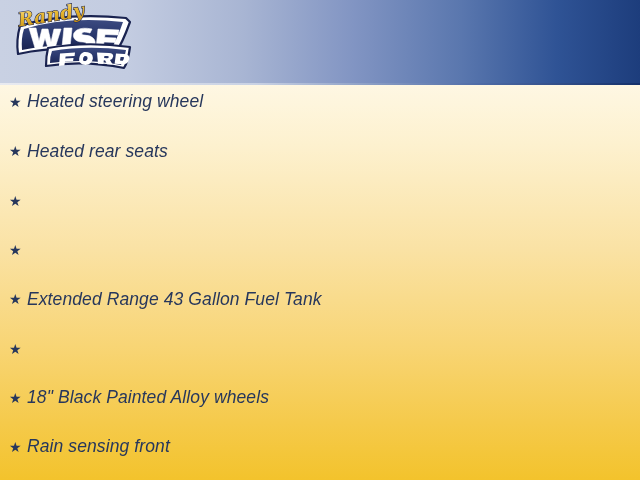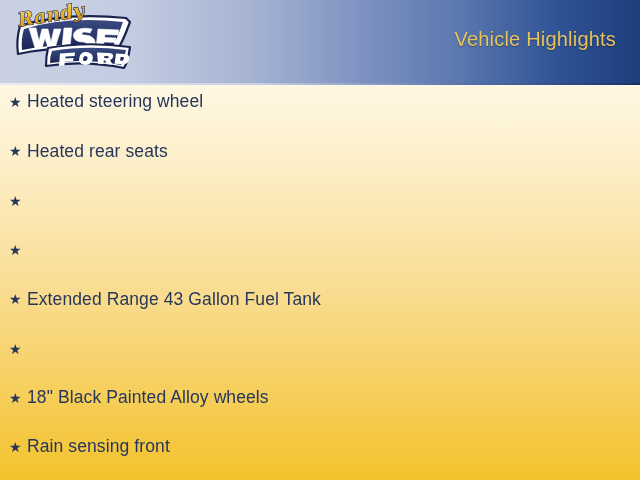--- a/index.html
+++ b/index.html
@@ -95,20 +95,21 @@
     line-height: 1;
     color: #27375c;
     text-align: left;
     flex: 0 0 auto;
   }
   .feature-label {
     font-size: 17.5px;
     color: #27375c;
     letter-spacing: 0.1px;
     line-height: 1.1;
+    font-style: italic;
   }
 </style>
 </head>
 <body>
 
 <div class="slide">
 
   <div class="header">
 
     <div class="logo">
@@ -152,21 +153,20 @@
 
           <path d="M112 53.4 L120.4 54 Q126 54.5 125.2 59.2 Q124.4 64.2 118.4 64.2 L110.6 63.8 Z M116.6 57 L116 60.6 L118.2 60.7 Q120.6 60.7 120.9 58.7 Q121.2 57 119 56.9 Z"></path>
         </g>
 
         <g transform="rotate(-9 50 17)">
           <text x="14" y="21" font-family="DejaVu Serif, serif" font-size="19" font-style="italic" font-weight="bold" fill="url(#goldg)" stroke="#1a2350" stroke-width="1.1" paint-order="stroke fill">Randy</text>
         </g>
       </svg>
     </div>
 
-    <div class="header-title">Vehicle Highlights</div>
 
     <div class="header-underline"></div>
   </div>
 
   <ul class="features" id="feature-list">
       <li class="feature-row" style="top: 4px;">
         <span class="feature-star">★</span>
         <span class="feature-label">Heated steering wheel</span>
       </li>
       <li class="feature-row" style="top: 53.3px;">

